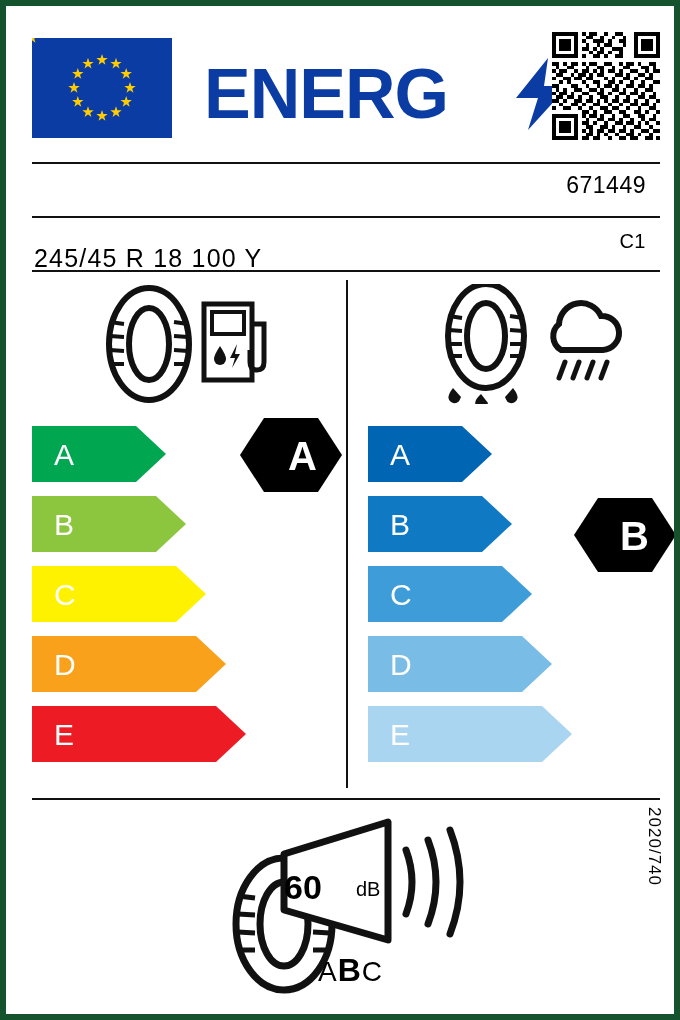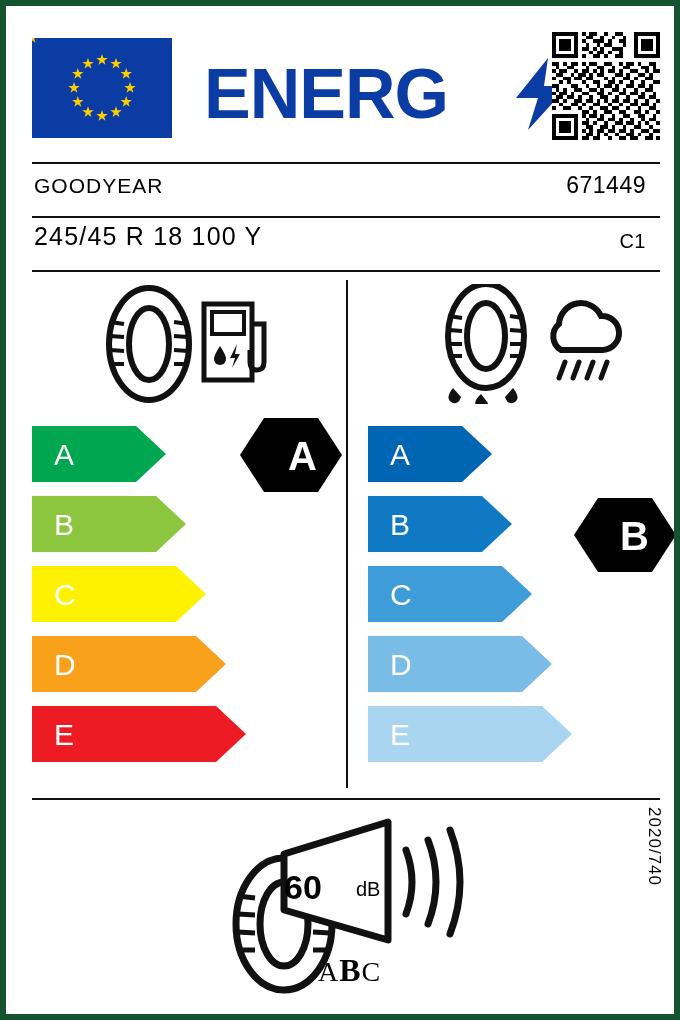--- a/index.html
+++ b/index.html
@@ -16,21 +16,21 @@
 
   
   .rule{position:absolute;left:26px;width:628px;height:2px;background:#111;}
   .r1{top:156px;}
   .r2{top:210px;}
   .r3{top:264px;}
   .r4{top:792px;}
 
   .brand{position:absolute;left:28px;top:168px;font-size:21px;letter-spacing:1px;}
   .serial{position:absolute;right:28px;top:166px;font-size:23px;letter-spacing:0.5px;}
-  .size{position:absolute;left:28px;top:216px;font-size:25px;letter-spacing:1.2px;}
+  .size{position:absolute;left:28px;top:238px;font-size:25px;letter-spacing:1.2px;}
   .cls{position:absolute;right:28px;top:224px;font-size:20px;letter-spacing:0.5px;}
 
   
   .vdiv{position:absolute;left:340px;top:274px;width:2px;height:508px;background:#111;}
 
   
   .pic-fuel{position:absolute;left:88px;top:278px;width:180px;height:120px;}
   .pic-wet{position:absolute;left:425px;top:278px;width:200px;height:120px;}
 
   
@@ -47,21 +47,21 @@
   .marker .hex{position:relative;height:74px;}
   .marker .hx-body{position:absolute;left:24px;top:0;height:74px;background:#000;}
   .marker .hx-l{position:absolute;left:0;top:0;width:0;height:0;border-top:37px solid transparent;border-bottom:37px solid transparent;border-right:24px solid #000;}
   .marker .hx-r{position:absolute;top:0;width:0;height:0;border-top:37px solid transparent;border-bottom:37px solid transparent;border-left:24px solid #000;}
   .marker .mltr{position:absolute;top:16px;font-size:40px;color:#fff;font-weight:bold;}
 
   
   .noise{position:absolute;left:200px;top:808px;width:300px;height:190px;}
   .noise-db{position:absolute;left:278px;top:862px;font-size:34px;font-weight:bold;}
   .noise-dbu{position:absolute;left:350px;top:872px;font-size:20px;}
-  .noise-abc{position:absolute;left:312px;top:946px;font-size:28px;letter-spacing:1px;font-family:Liberation Serif, serif;}
+  .noise-abc{position:absolute;left:312px;top:946px;font-size:28px;letter-spacing:1px;}
   .noise-abc .sel{font-weight:bold;font-size:32px;}
 
   .reg{position:absolute;right:10px;top:880px;font-size:17px;letter-spacing:1px;transform:rotate(90deg);transform-origin:right top;white-space:nowrap;}
 </style>
 </head>
 <body>
 
 <div class="label">
 
   <div class="header">
@@ -320,21 +320,20 @@
           <rect x="28" y="28" width="1" height="1"></rect>
       </g>
     </svg>
   </div>
 
   <div class="rule r1"></div>
   <div class="rule r2"></div>
   <div class="rule r3"></div>
   <div class="rule r4"></div>
 
-  <div class="brand">GOODYEAR</div>
   <div class="serial">671449</div>
   <div class="size">245/45 R 18 100 Y</div>
   <div class="cls">C1</div>
 
   <div class="vdiv"></div>
 
   <svg class="pic-fuel" viewBox="0 0 180 120">
     <g>
       <ellipse cx="55" cy="60" rx="40" ry="56" fill="none" stroke="#111" stroke-width="6"></ellipse>
       <ellipse cx="55" cy="60" rx="20" ry="36" fill="none" stroke="#111" stroke-width="6"></ellipse>

